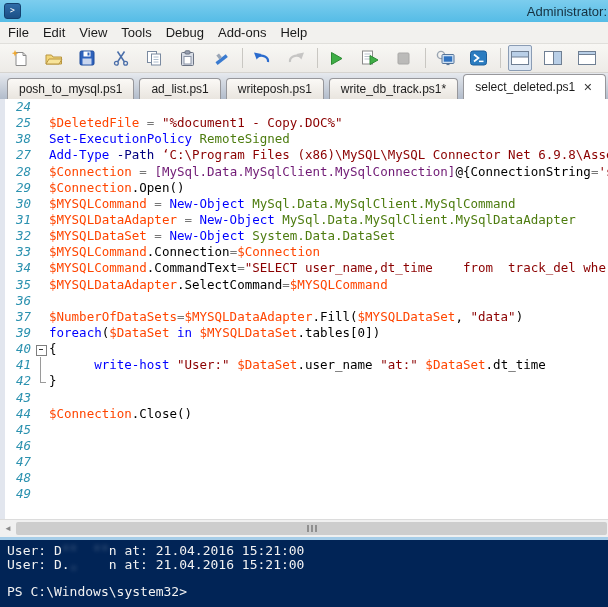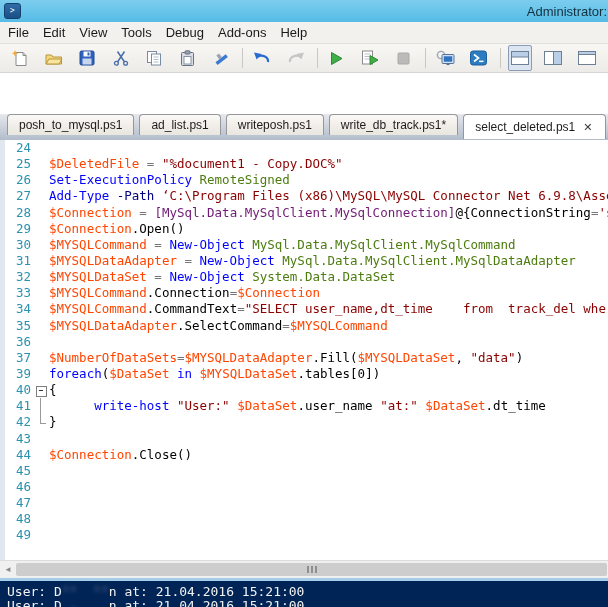--- a/index.html
+++ b/index.html
@@ -21,32 +21,32 @@
   
   .toolbar{height:28px;background:linear-gradient(#f8f7f4,#edebe7);border-bottom:1px solid #d6d4d0;
     display:flex;align-items:center;padding-left:8px;}
   .tb-btn{width:26px;height:24px;display:flex;align-items:center;justify-content:center;margin-right:9px;border:1px solid transparent;border-radius:2px;}
   .tb-btn.selected{background:#dce6f2;border:1px solid #8a9cb4;}
   .tb-btn.disabled{opacity:.55;}
   .tb-sep{width:1px;height:20px;background:#c9c7c2;margin:0 7px 0 0;}
   .tb-icon{display:block;line-height:0;}
 
   
-  .tabstrip{height:26px;background:linear-gradient(#e6e9ee,#b2bccb);display:flex;padding-left:7px;position:relative;margin-top:41px;}
+  .tabstrip{height:26px;background:linear-gradient(#e6e9ee,#b2bccb);display:flex;align-items:flex-end;padding-left:7px;position:relative;}
   .tab{height:20px;display:flex;align-items:center;gap:7px;padding:0 11px;margin-right:5px;
     border:1px solid #97979b;border-bottom:none;border-radius:4px 4px 0 0;
     background:linear-gradient(#fbf9f6,#e9e5df);font-size:12px;color:#1c1c1c;white-space:nowrap;}
   .tab.active{height:24px;background:#ffffff;z-index:2;}
   .tab-close{font-size:11px;color:#3a3a3a;line-height:1;padding:0 1px;}
 
   
   .editor{height:420px;background:#ffffff;border-left:5px solid #e2e6ee;overflow:hidden;}
   .line{display:flex;height:16.15px;line-height:16.15px;
     font-family:"DejaVu Sans Mono",monospace;font-size:12.5px;}
-  .gutter{width:26px;flex-shrink:0;text-align:right;color:#2B91AF;padding-right:2px;}
+  .gutter{width:26px;flex-shrink:0;text-align:right;color:#2B91AF;padding-right:2px;font-style:italic;}
   .foldcol{width:16px;flex-shrink:0;position:relative;}
   .codecol{flex:1;white-space:pre;overflow:hidden;color:#000;}
   .fold-box{position:absolute;left:3px;top:3.5px;width:9px;height:9px;border:1px solid #7e7e7e;background:#fff;}
   .fold-box::after{content:"";position:absolute;left:1.5px;top:3.5px;width:4.5px;height:1px;background:#333;}
   .fold-line{position:absolute;left:7px;top:0;bottom:0;border-left:1px solid #9a9a9a;}
   .fold-end{position:absolute;left:7px;top:0;height:9px;width:5px;border-left:1px solid #9a9a9a;border-bottom:1px solid #9a9a9a;}
   .tk-var{color:#FF4500}.tk-cmd{color:#0000FF}.tk-str{color:#8B0000}.tk-arg{color:#4d7c0f}
   .tk-param{color:#000080}.tk-type{color:#701a75}.tk-op{color:#777}.tk-plain{color:#000}
 
   
@@ -230,21 +230,21 @@
         <span class="gutter">24</span>
         <span class="foldcol"></span>
         <span class="codecol"></span>
       </div>
       <div class="line">
         <span class="gutter">25</span>
         <span class="foldcol"></span>
         <span class="codecol"><span class="tk-var">$DeletedFile</span><span class="tk-op"> = </span><span class="tk-str">"%document1 - Copy.DOC%"</span></span>
       </div>
       <div class="line">
-        <span class="gutter">26</span>
+        <span class="gutter">38</span>
         <span class="foldcol"></span>
         <span class="codecol"><span class="tk-cmd">Set-ExecutionPolicy</span><span class="tk-plain"> </span><span class="tk-arg">RemoteSigned</span></span>
       </div>
       <div class="line">
         <span class="gutter">27</span>
         <span class="foldcol"></span>
         <span class="codecol"><span class="tk-cmd">Add-Type</span><span class="tk-plain"> </span><span class="tk-param">-Path</span><span class="tk-plain"> </span><span class="tk-str">‘C:\Program Files (x86)\MySQL\MySQL Connector Net 6.9.8\Assemblies</span></span>
       </div>
       <div class="line">
         <span class="gutter">28</span>

